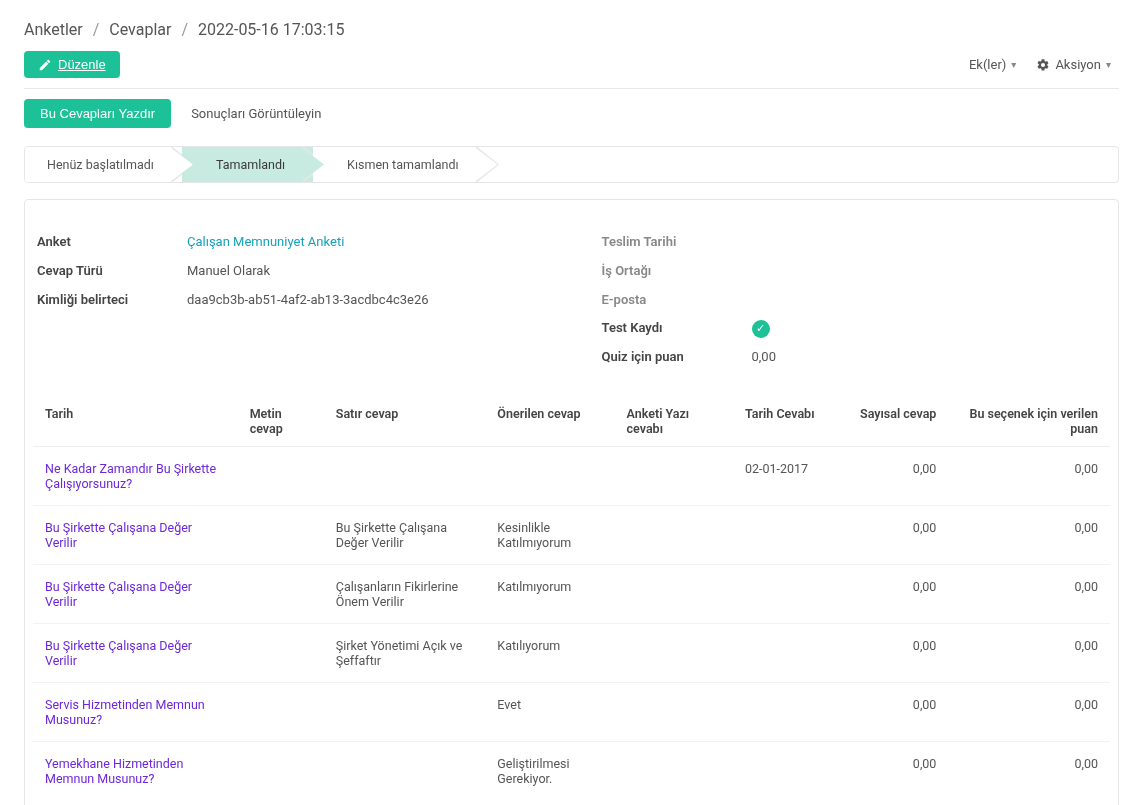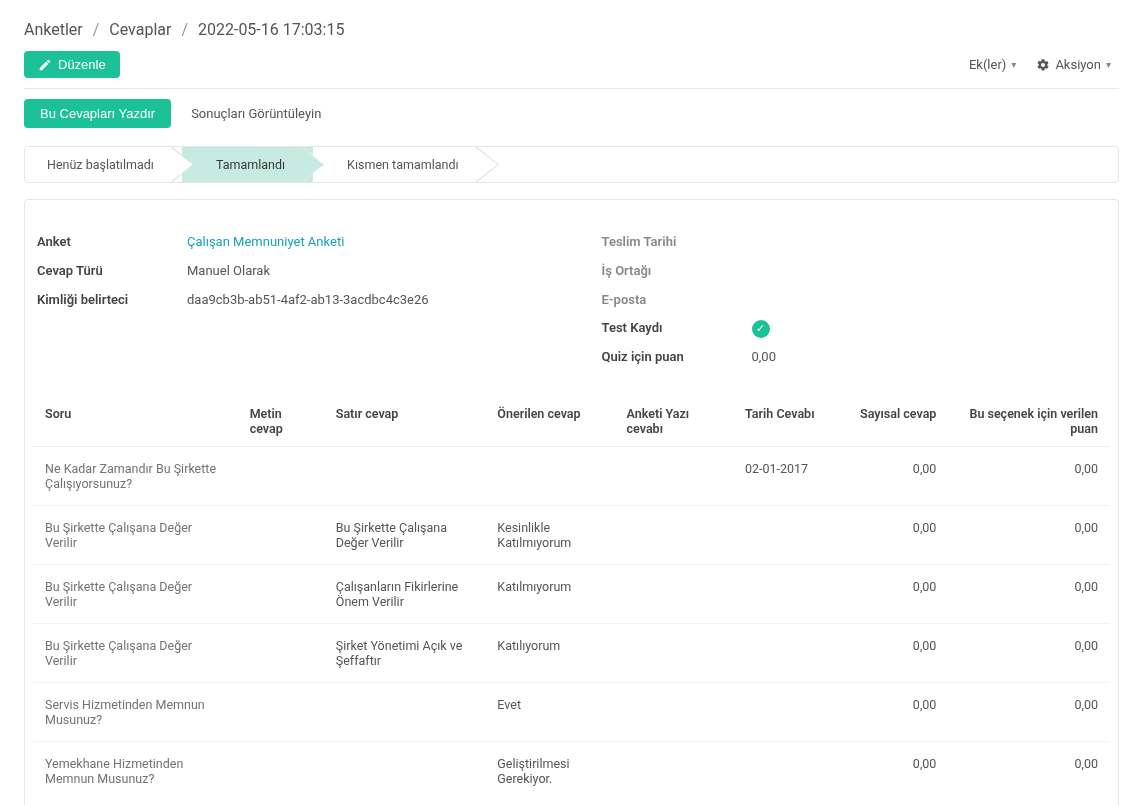--- a/index.html
+++ b/index.html
@@ -34,20 +34,21 @@
     gap: 6px;
     padding: 6px 14px;
     border-radius: 4px;
     font-size: 13px;
     cursor: pointer;
     border: none;
   }
   .btn-primary {
     background: #1dc198;
     color: #fff;
+    text-decoration: underline;
   }
   .btn-primary .icon { fill: #fff; }
   .link-btn {
     color: #555;
     cursor: pointer;
     display: inline-flex;
     align-items: center;
     gap: 5px;
     font-size: 13px;
   }
@@ -159,21 +160,21 @@
     vertical-align: top;
   }
   thead th.num, tbody td.num { text-align: right; }
   tbody td {
     padding: 14px 12px;
     border-bottom: 1px solid #f2f2f2;
     color: #555;
     vertical-align: top;
   }
   tbody tr:last-child td { border-bottom: none; }
-  td.qlink { color: #737373; }
+  td.qlink { color: #6d28d9; }
 </style>
 </head>
 <body>
 
 <div class="breadcrumb">
   <a href="#">Anketler</a>
   <span class="sep">/</span>
   <a href="#">Cevaplar</a>
   <span class="sep">/</span>
   <span>2022-05-16 17:03:15</span>
@@ -253,21 +254,21 @@
       <div class="info-row">
         <div class="info-label">Quiz için puan</div>
         <div class="info-value">0,00</div>
       </div>
     </div>
   </div>
 
   <table>
     <thead>
       <tr>
-        <th style="width:19%">Soru</th>
+        <th style="width:19%">Tarih</th>
         <th style="width:8%">Metin cevap</th>
         <th style="width:15%">Satır cevap</th>
         <th style="width:12%">Önerilen cevap</th>
         <th style="width:11%">Anketi Yazı cevabı</th>
         <th style="width:10%">Tarih Cevabı</th>
         <th class="num" style="width:10%">Sayısal cevap</th>
         <th class="num" style="width:15%">Bu seçenek için verilen puan</th>
       </tr>
     </thead>
     <tbody id="table-body">

